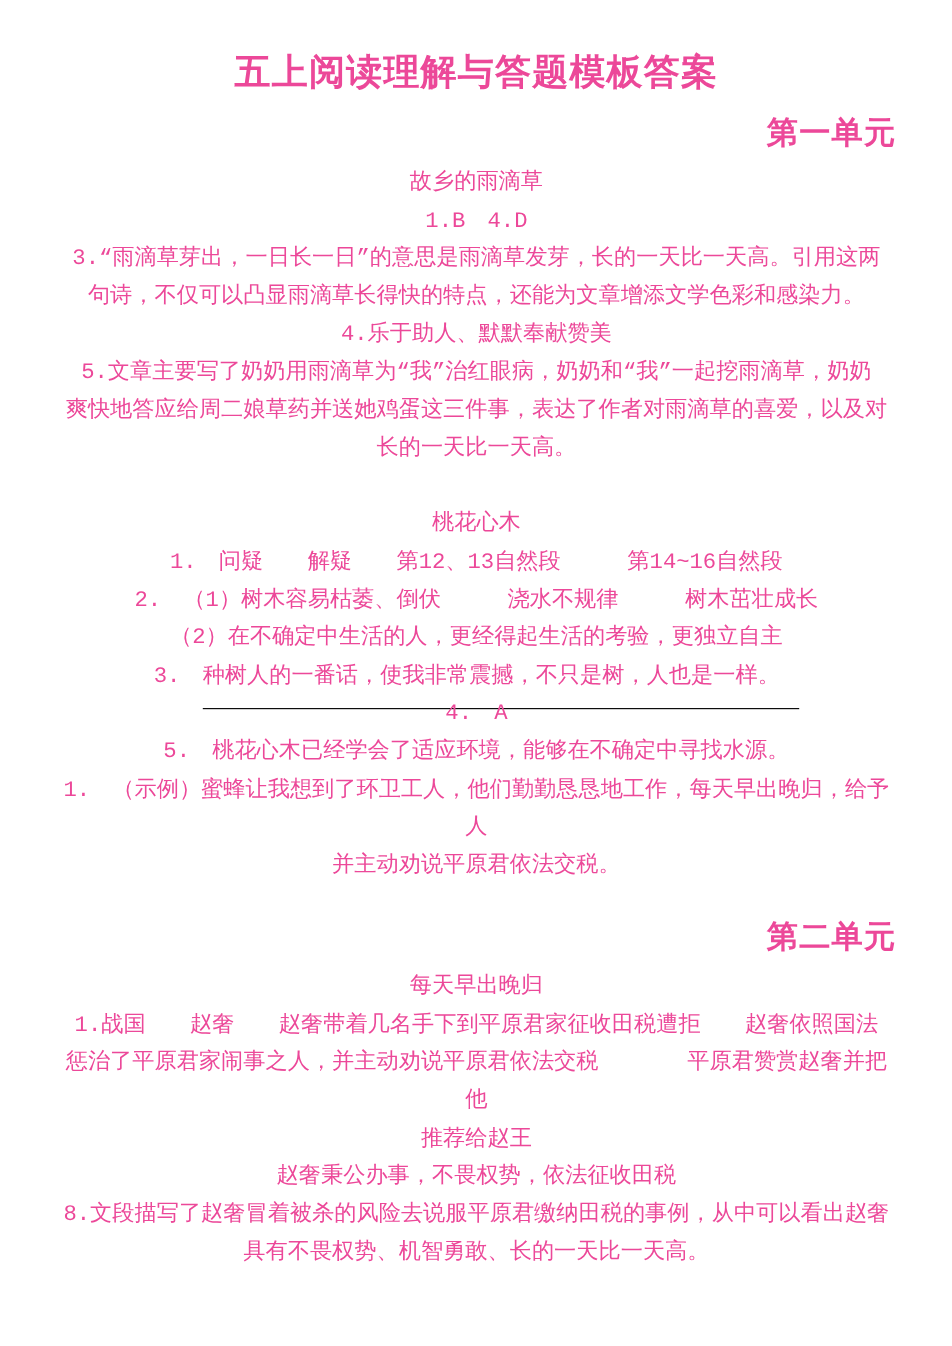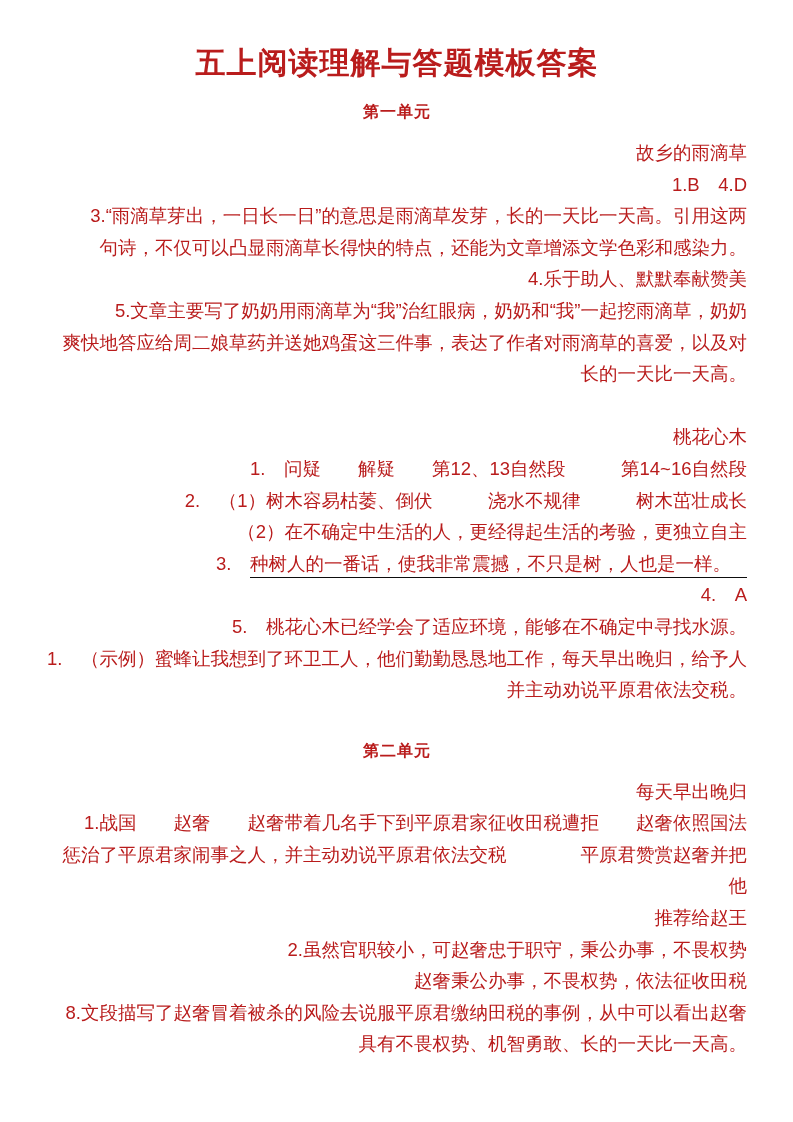--- a/index.html
+++ b/index.html
@@ -7,60 +7,60 @@
     padding: 0;
     background: #ffffff;
   }
   .page {
     position: relative;
     width: 793px;
     height: 1122px;
     box-sizing: border-box;
     padding: 45px 46px 0 47px;
     background: #ffffff;
-    color: #b91c1c;
-    font-family: Liberation Sans, sans-serif;
+    color: #ec4899;
+    font-family: Liberation Mono, monospace;
     overflow: hidden;
   }
   .doc-title {
     margin: 0 0 14px 0;
     font-size: 30px;
     line-height: 36px;
     font-weight: 700;
     text-align: center;
     letter-spacing: 1px;
   }
   .unit { margin: 0; }
   .unit-heading {
     margin: 0 0 8px 0;
-    font-size: 16px;
+    font-size: 26px;
     line-height: 34px;
     font-weight: 700;
-    text-align: center;
+    text-align: right;
     letter-spacing: 1px;
   }
   .unit + .unit .unit-heading {
     margin-top: 28px;
   }
   .line {
     margin: 0;
     font-size: 18.5px;
     line-height: 31.6px;
-    text-align: right;
+    text-align: center;
     white-space: normal;
     word-break: break-all;
   }
   .line.blank {
     height: 31.6px;
   }
   .seg { text-decoration: none; }
   .seg.u {
     border-bottom: 1.6px solid #0d0d0d;
     padding-right: 16px;
-    padding-bottom: 3px;
+    padding-bottom: 16px;
   }
 </style>
 </head>
 <body>
 
 <div class="page">
   <h1 class="doc-title">五上阅读理解与答题模板答案</h1>
   <div>
       <section class="unit">
         <h2 class="unit-heading">第一单元</h2>
@@ -82,19 +82,18 @@
         <p class="line"><span class="seg">5.　桃花心木已经学会了适应环境，能够在不确定中寻找水源。</span></p>
         <p class="line"><span class="seg">1.　（示例）蜜蜂让我想到了环卫工人，他们勤勤恳恳地工作，每天早出晚归，给予人</span></p>
         <p class="line"><span class="seg">并主动劝说平原君依法交税。</span></p>
       </section>
       <section class="unit">
         <h2 class="unit-heading">第二单元</h2>
         <p class="line"><span class="seg">每天早出晚归</span></p>
         <p class="line"><span class="seg">1.战国　　赵奢　　赵奢带着几名手下到平原君家征收田税遭拒　　赵奢依照国法</span></p>
         <p class="line"><span class="seg">惩治了平原君家闹事之人，并主动劝说平原君依法交税　　　　平原君赞赏赵奢并把他</span></p>
         <p class="line"><span class="seg">推荐给赵王</span></p>
-        <p class="line"><span class="seg">2.虽然官职较小，可赵奢忠于职守，秉公办事，不畏权势</span></p>
         <p class="line"><span class="seg">赵奢秉公办事，不畏权势，依法征收田税</span></p>
         <p class="line"><span class="seg">8.文段描写了赵奢冒着被杀的风险去说服平原君缴纳田税的事例，从中可以看出赵奢</span></p>
         <p class="line"><span class="seg">具有不畏权势、机智勇敢、长的一天比一天高。</span></p>
       </section>
     </div>
 </div>
 
 </body></html>

